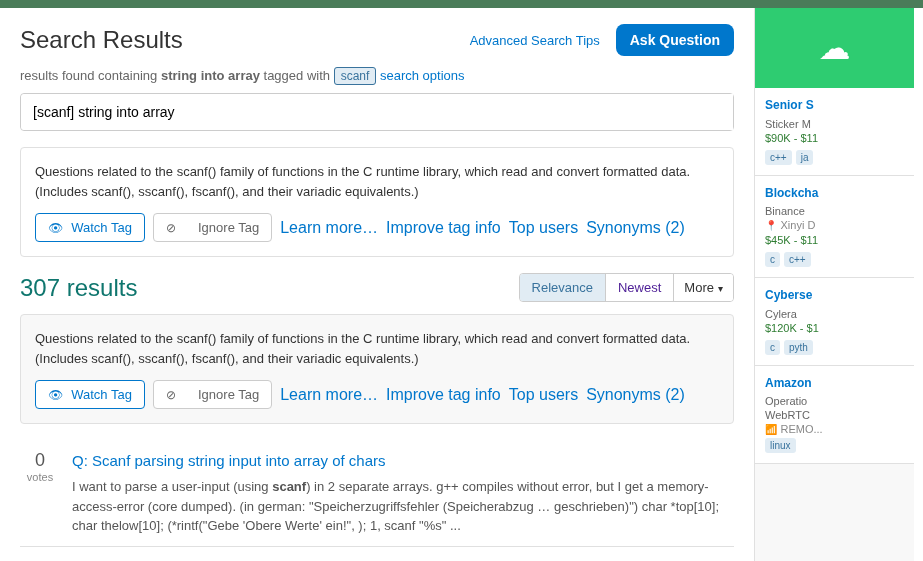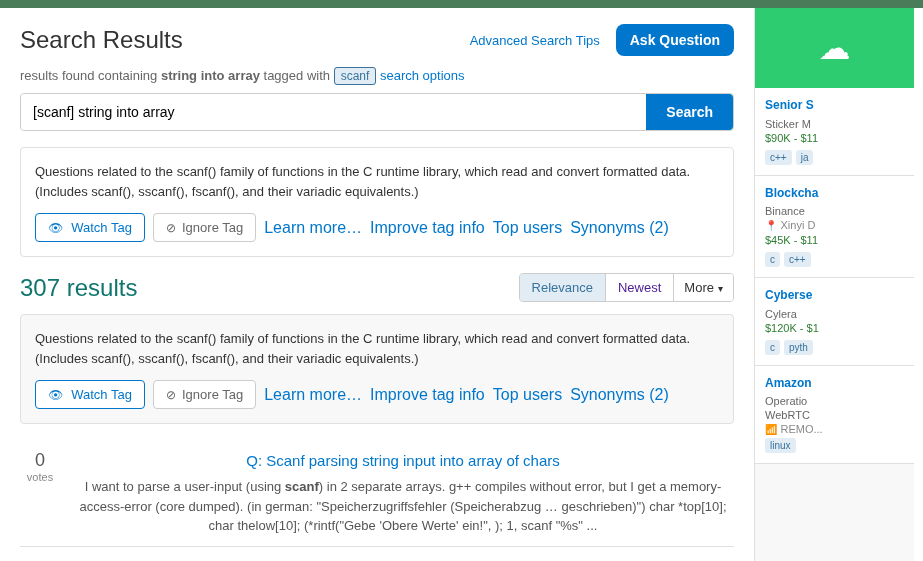--- a/index.html
+++ b/index.html
@@ -159,21 +159,21 @@
       border: 1px solid #0077cc;
       padding: 6px 12px;
       border-radius: 4px;
       cursor: pointer;
       font-size: 13px;
     }
 
     .ignore-tag-btn {
       display: flex;
       align-items: center;
-      gap: 6px;
+      gap: 22px;
       background: #fff;
       color: #666;
       border: 1px solid #ccc;
       padding: 6px 12px;
       border-radius: 4px;
       cursor: pointer;
       font-size: 13px;
     }
 
     .tag-link {
@@ -261,21 +261,20 @@
       color: #555;
     }
 
     .vote-label {
       font-size: 11px;
       color: #888;
     }
 
     .question-body {
       flex: 1;
-      text-align: center;
     }
 
     .question-title {
       color: #0077cc;
       text-decoration: none;
       font-size: 15px;
       line-height: 1.4;
     }
 
     .question-excerpt {
@@ -397,21 +396,20 @@
     <div class="search-desc">
       <span>results found containing</span>
       <strong>string into array</strong>
       tagged with
       <span class="tag-badge">scanf</span>
       <a class="search-options-link" href="#">search options</a>
     </div>
 
     <div class="search-bar">
       <input class="search-input" type="text" value="[scanf] string into array" style="">
-      <button class="search-btn">Search</button>
     </div>
 
     <div class="tag-info-box">
       <p class="tag-info-text">Questions related to the scanf() family of functions in the C runtime library, which read and convert formatted data. (Includes scanf(), sscanf(), fscanf(), and their variadic equivalents.)</p>
       <div class="tag-actions">
         <button class="watch-tag-btn">
           <span class="eye-icon"></span>
           <span>Watch Tag</span>
         </button>
         <button class="ignore-tag-btn">

